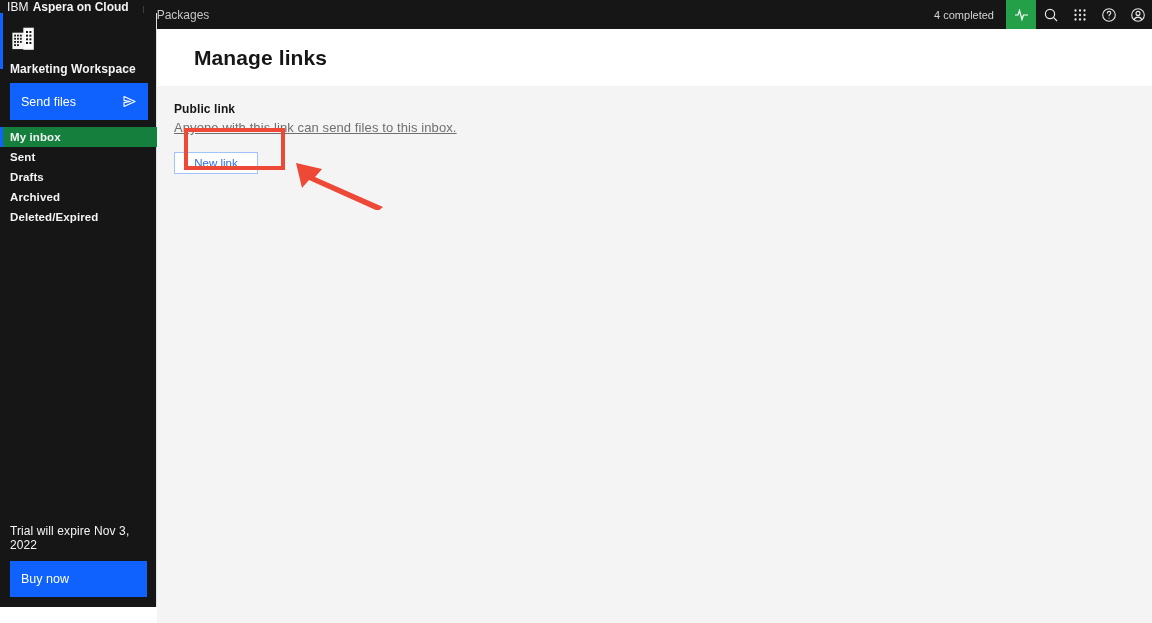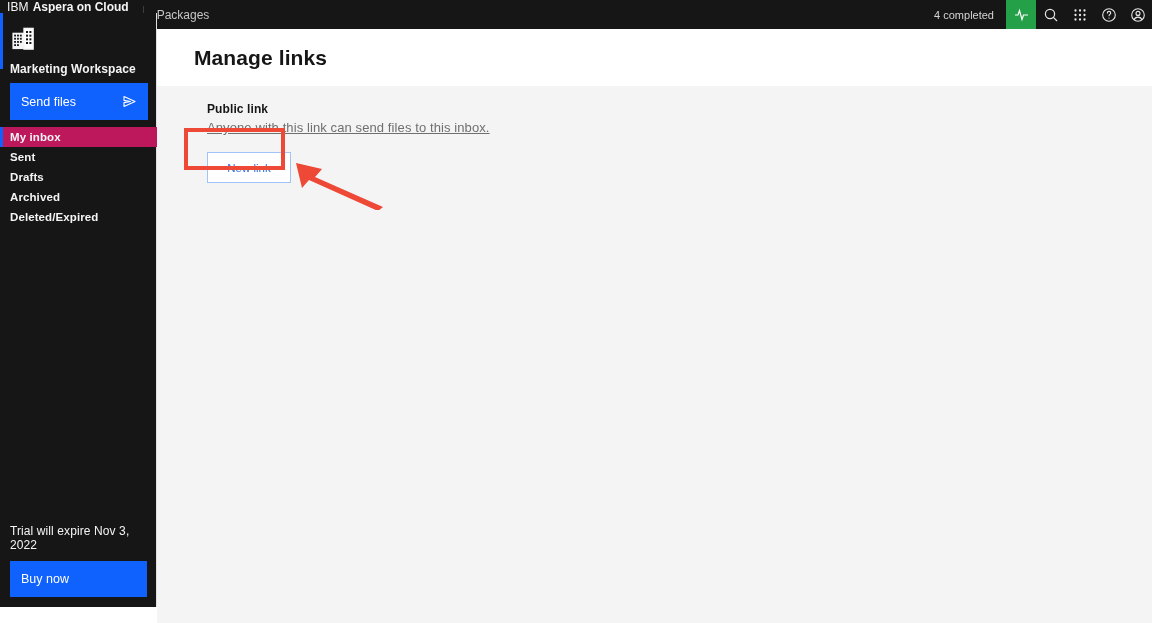--- a/index.html
+++ b/index.html
@@ -96,21 +96,21 @@
   .nav-item {
     position: relative;
     height: 20px;
     display: flex; align-items: center;
     padding-left: 10px;
     font-size: 11.5px; font-weight: 700;
     color: #f4f4f4;
     cursor: pointer;
     letter-spacing: .1px;
   }
-  .nav-item.selected { background: #be185d; }
+  .nav-item.selected { background: #15803d; }
   .nav-item.selected::before {
     content: ""; position: absolute; left: 0; top: 0;
     width: 3px; height: 100%; background: #0f62fe;
   }
 
   
   .trial {
     position: absolute; left: 0; bottom: 0;
     width: 157px; padding: 0 22px 10px 10px;
   }
@@ -136,35 +136,35 @@
   .page-header {
     height: 57px; background: #ffffff;
     display: flex; align-items: center;
     padding-left: 37px;
   }
   .page-title {
     font-size: 21px; font-weight: 700; color: #161616;
     letter-spacing: .1px;
   }
   .section {
-    padding: 16px 0 0 50px;
+    padding: 16px 0 0 17px;
   }
   .section-title {
     font-size: 12px; font-weight: 700; color: #161616;
     letter-spacing: .1px;
   }
   .section-sub {
     margin-top: 4px;
     font-size: 13px; color: #6f6f6f;
     letter-spacing: .1px;
     text-decoration: underline;
   }
   .new-link-btn {
     margin-top: 17px;
-    width: 84px; height: 31px;
+    width: 84px; height: 22px;
     background: #ffffff;
     border: 1px solid #9fc3fa;
     color: #2f6fe0;
     font-size: 11.5px; font-family: inherit;
     cursor: pointer;
     display: flex; align-items: center; justify-content: center;
   }
 
   
   .annot-box {

